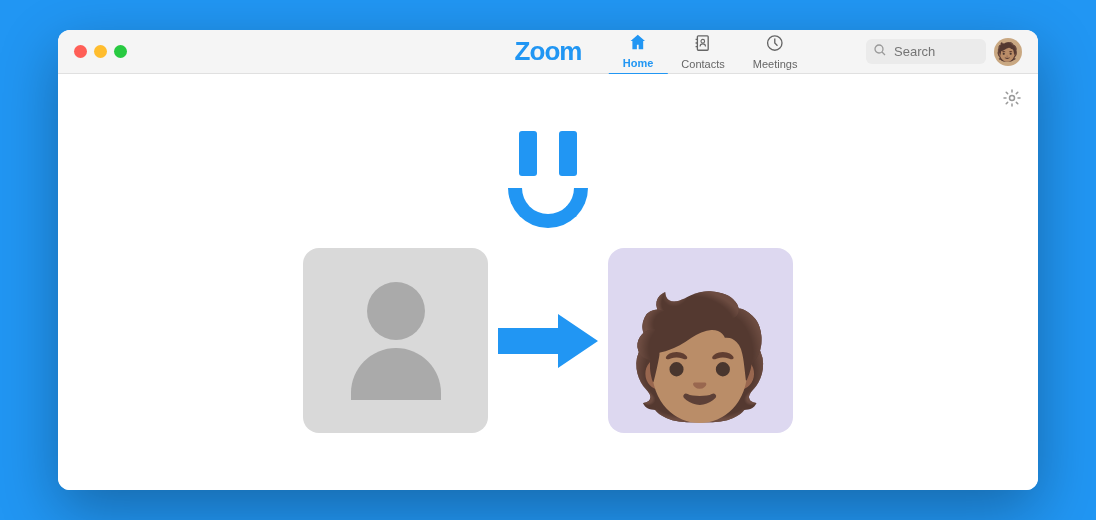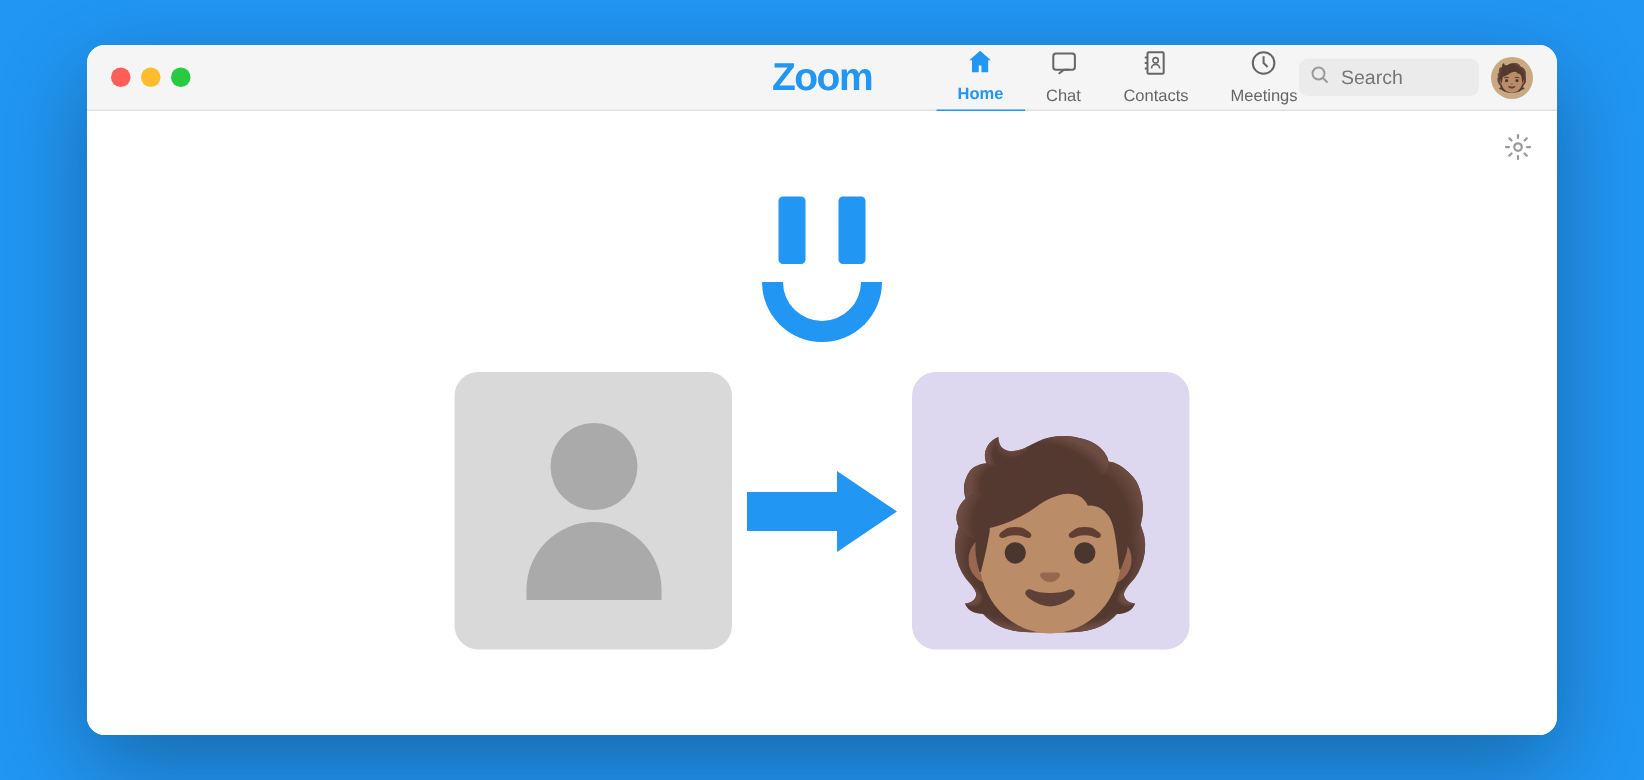--- a/index.html
+++ b/index.html
@@ -320,29 +320,20 @@
 
       <div class="nav-tab active">
         <span class="tab-icon">
           <svg class="icon-svg" viewBox="0 0 20 20" fill="currentColor" style="color:#2196F3;">
             <path d="M10 2L2 9h2v9h5v-5h2v5h5V9h2L10 2z"></path>
           </svg>
         </span>
         <span class="tab-label">Home</span>
       </div>
 
-      <div class="nav-tab">
-        <span class="tab-icon">
-          <svg class="icon-svg" viewBox="0 0 20 20" fill="none" stroke="#666" stroke-width="1.5">
-            <rect x="2" y="3" width="16" height="12" rx="2"></rect>
-            <path d="M6 18l4-3h4" stroke="#666" stroke-width="1.5" fill="none"></path>
-          </svg>
-        </span>
-        <span class="tab-label">Chat</span>
-      </div>
 
       <div class="nav-tab">
         <span class="tab-icon">
           <svg class="icon-svg" viewBox="0 0 20 20" fill="none" stroke="#666" stroke-width="1.5">
             <rect x="4" y="2" width="12" height="16" rx="1"></rect>
             <line x1="4" y1="6" x2="2" y2="6"></line>
             <line x1="4" y1="10" x2="2" y2="10"></line>
             <line x1="4" y1="14" x2="2" y2="14"></line>
             <circle cx="10" cy="8" r="2" stroke="#666" stroke-width="1.2"></circle>
             <path d="M7 14c0-1.66 1.34-3 3-3s3 1.34 3 3" stroke="#666" stroke-width="1.2"></path>

